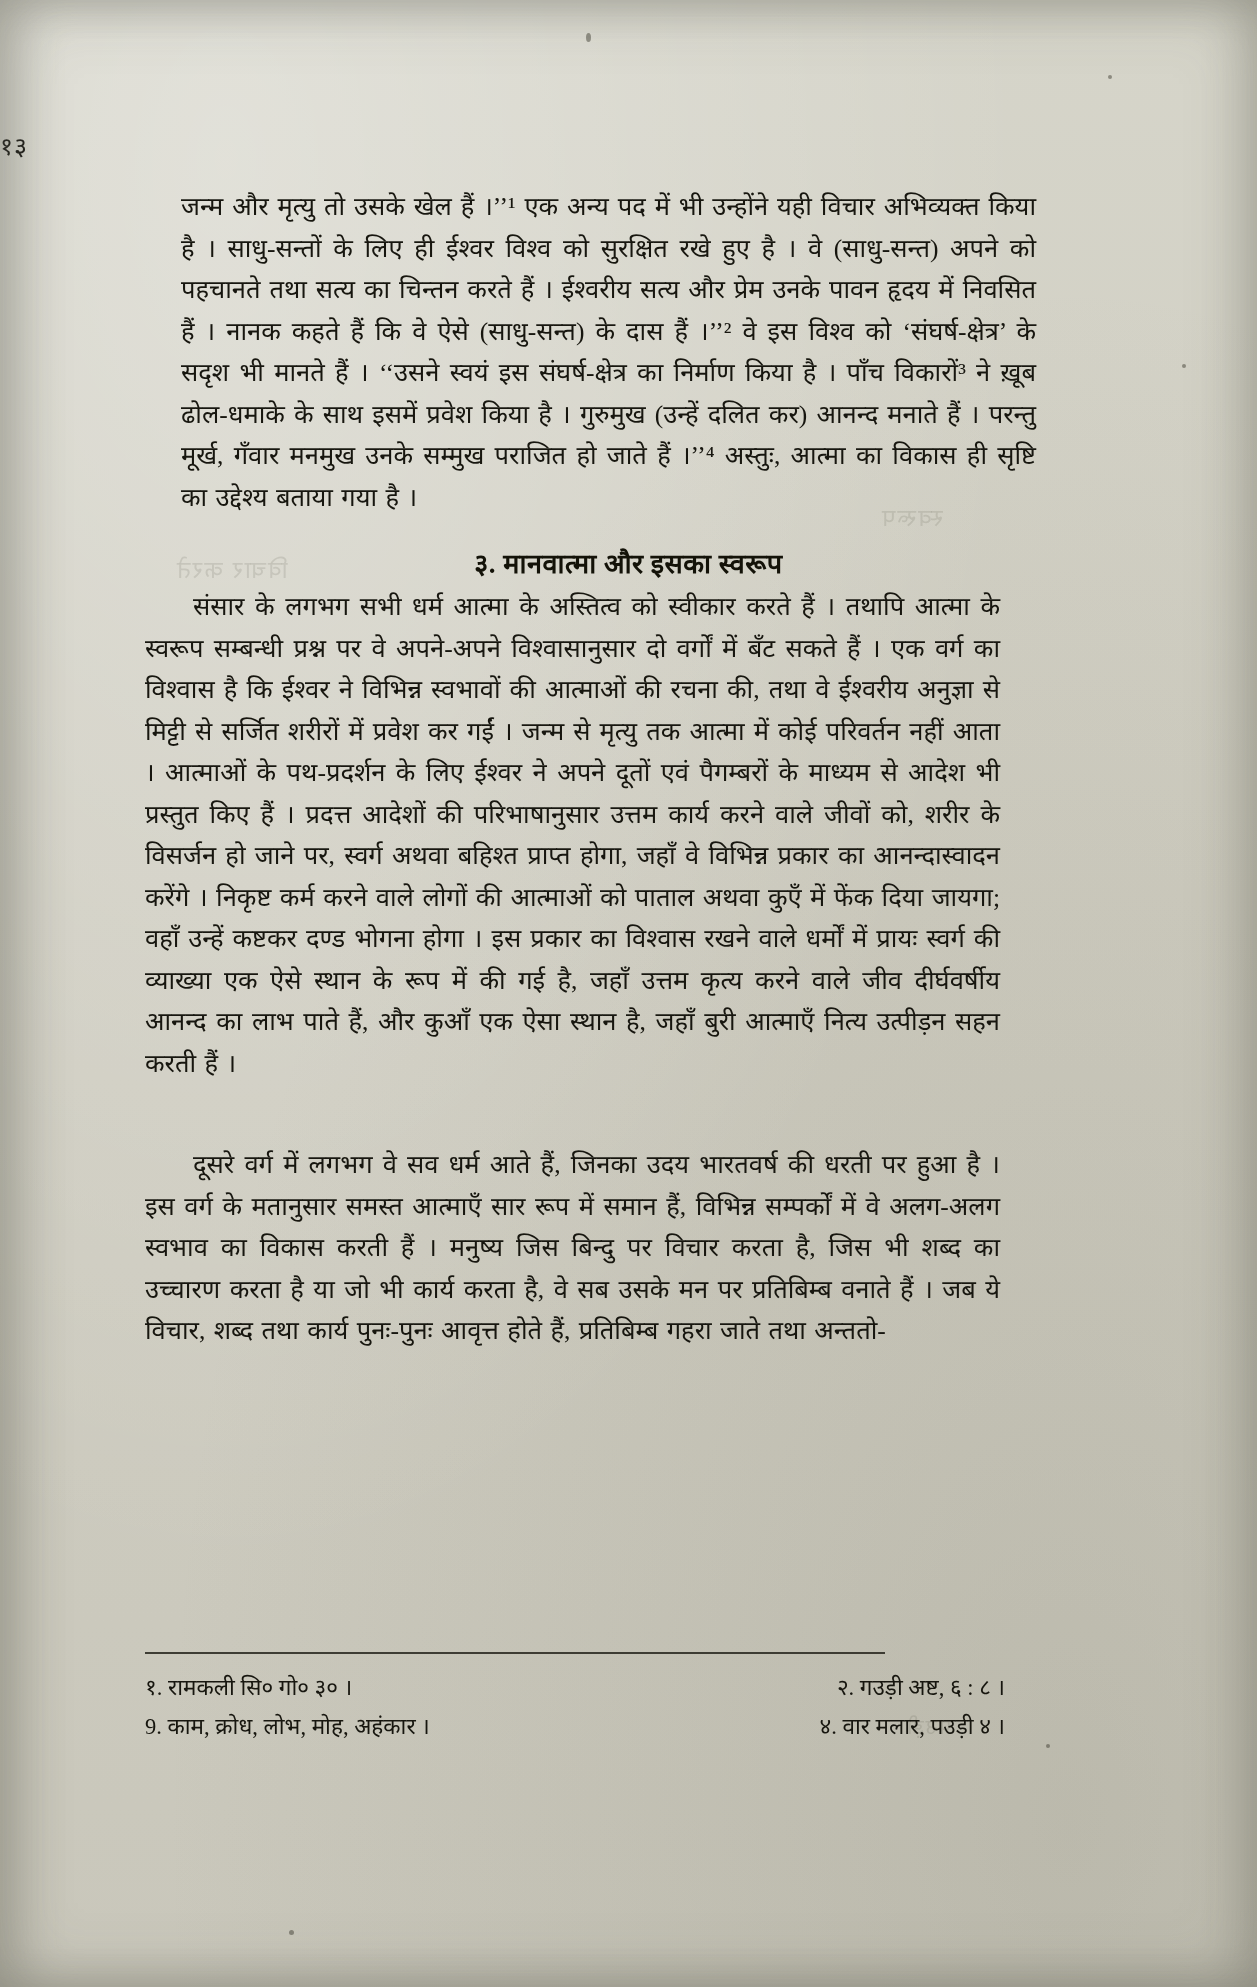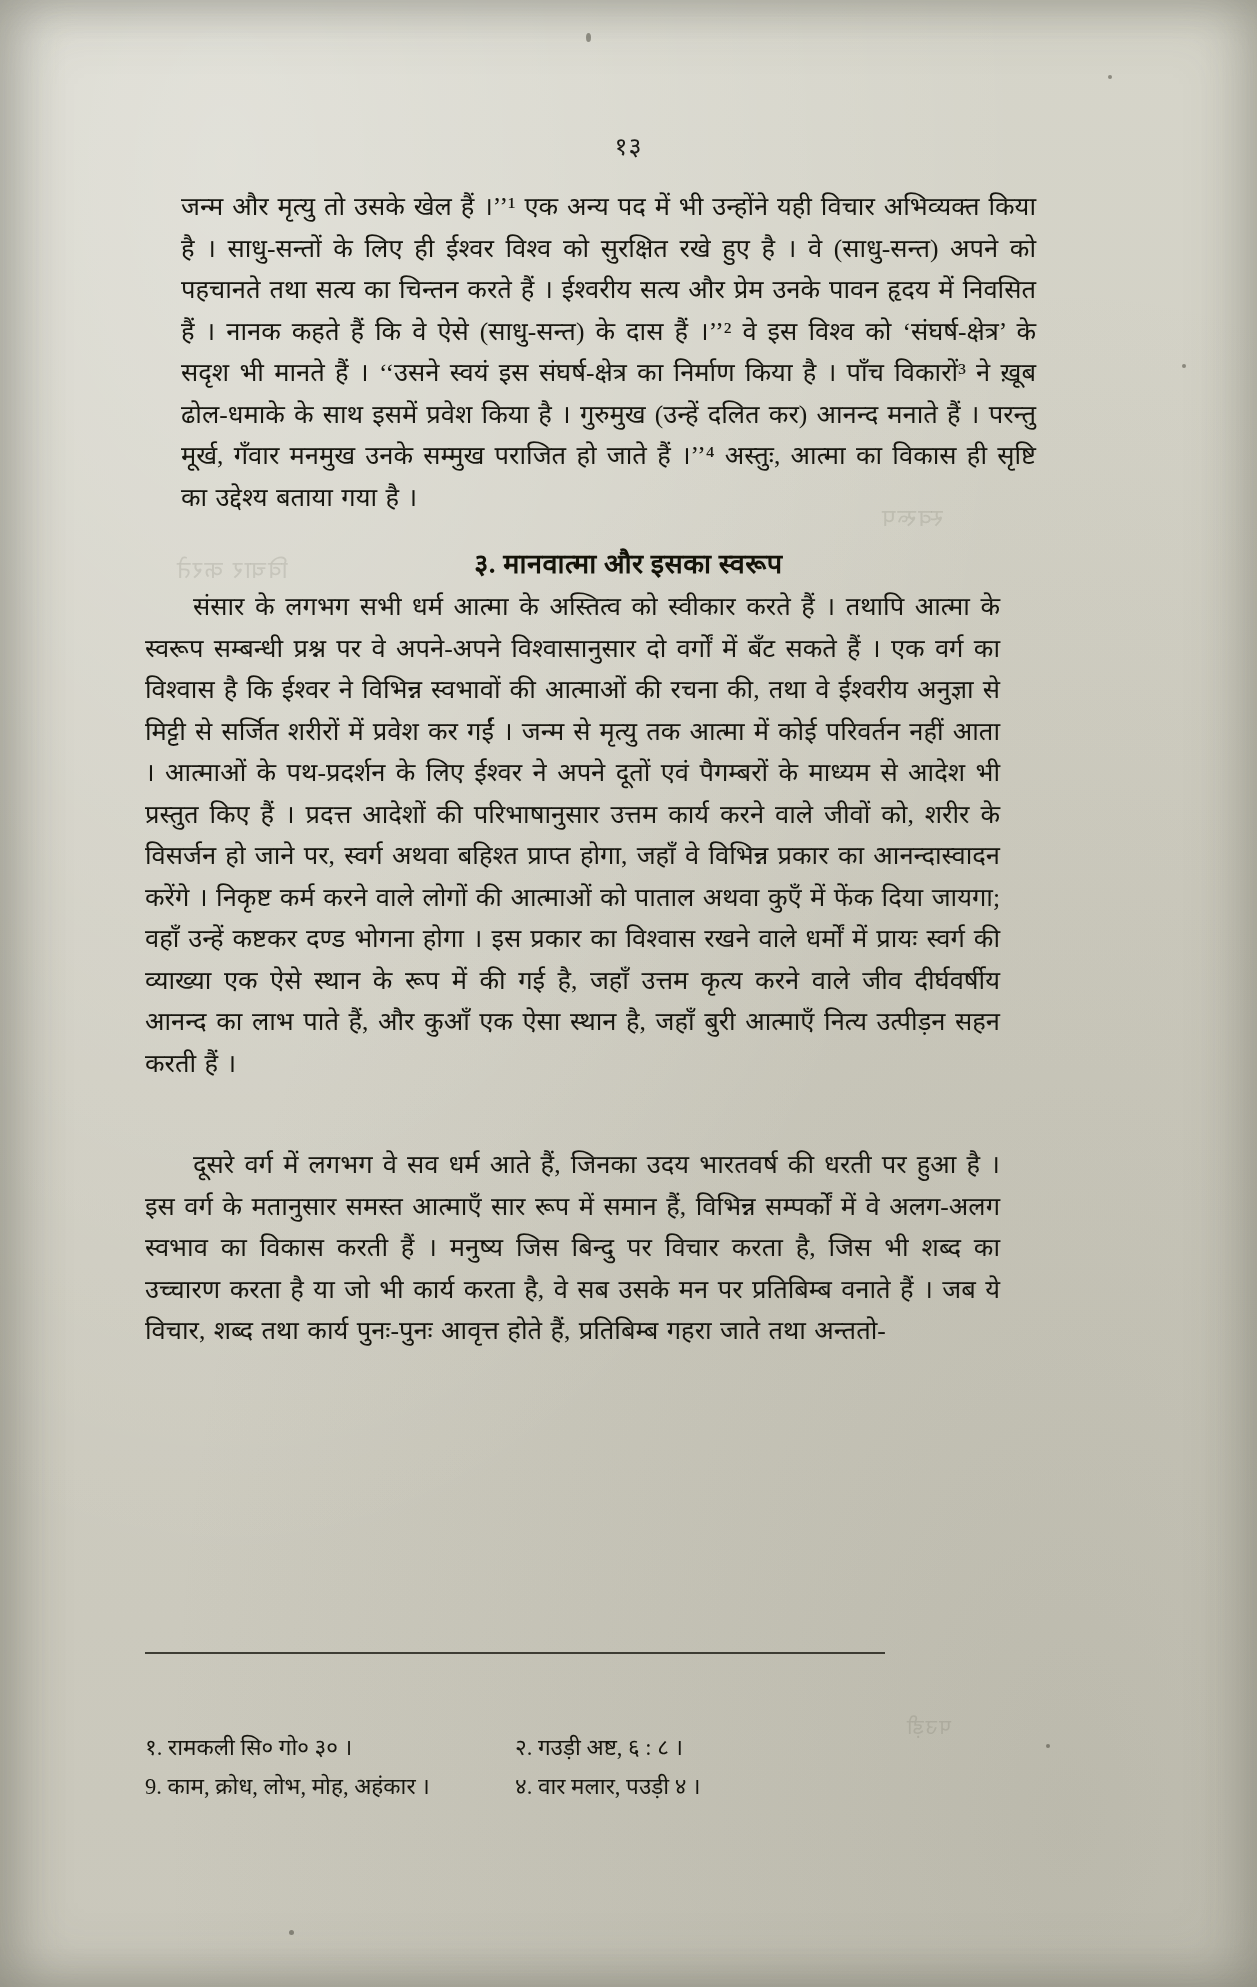--- a/index.html
+++ b/index.html
@@ -40,21 +40,20 @@
     left: 145px;
     width: 855px;
   }
 
   
   #page-number {
     position: absolute;
     top: 128px;
     left: 0;
     width: 1257px;
-    text-align: center;
     font-size: 25px;
     color: #1d1c18;
     letter-spacing: 1px;
   }
 
   
   .para {
     font-size: 25.5px;
     line-height: 41.5px;
     color: #17160f;
@@ -91,35 +90,36 @@
     left: 145px;
     top: 1652px;
     width: 740px;
     height: 2px;
     background: #26251c;
     opacity: 0.85;
   }
   #footnotes {
     position: absolute;
     left: 145px;
-    top: 1728px;
+    top: 1668px;
     width: 860px;
     font-size: 22.5px;
     line-height: 39px;
     color: #17160f;
   }
   .fn-row {
     display: flex;
   }
   .fn-col-left {
     width: 370px;
     flex: 0 0 370px;
   }
   .fn-col-right {
     flex: 1 1 auto;
+    text-align: right;
   }
 
   
   .ghost {
     position: absolute;
     color: rgba(60,58,45,0.13);
     font-size: 24px;
     letter-spacing: 2px;
     transform: scaleX(-1);
     pointer-events: none;

